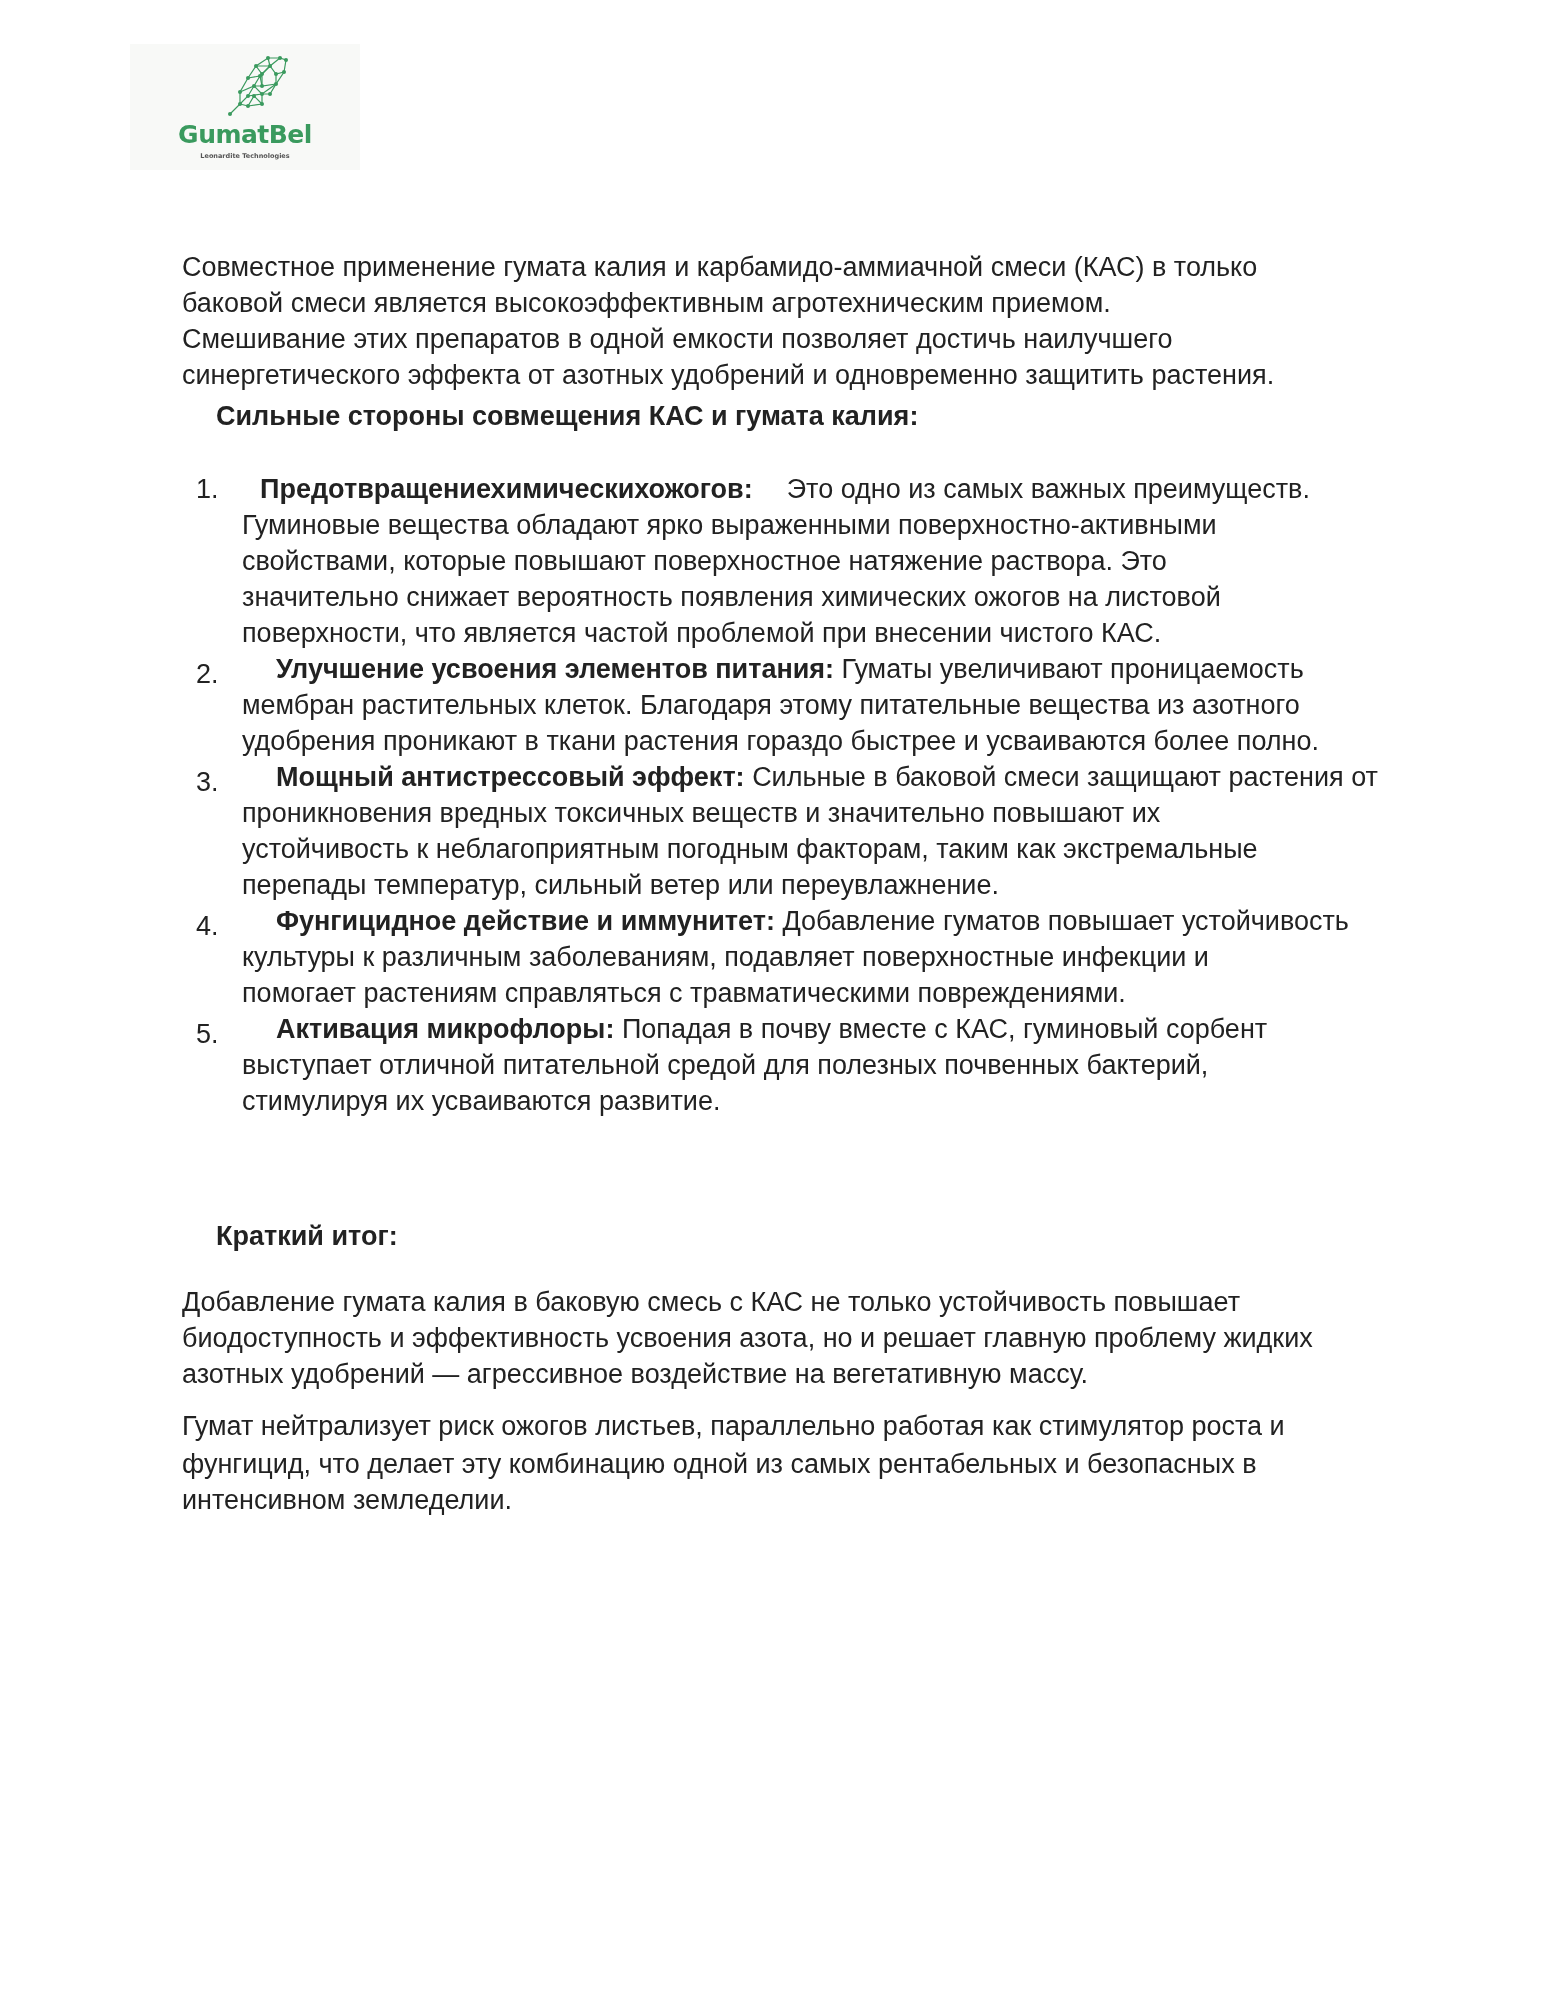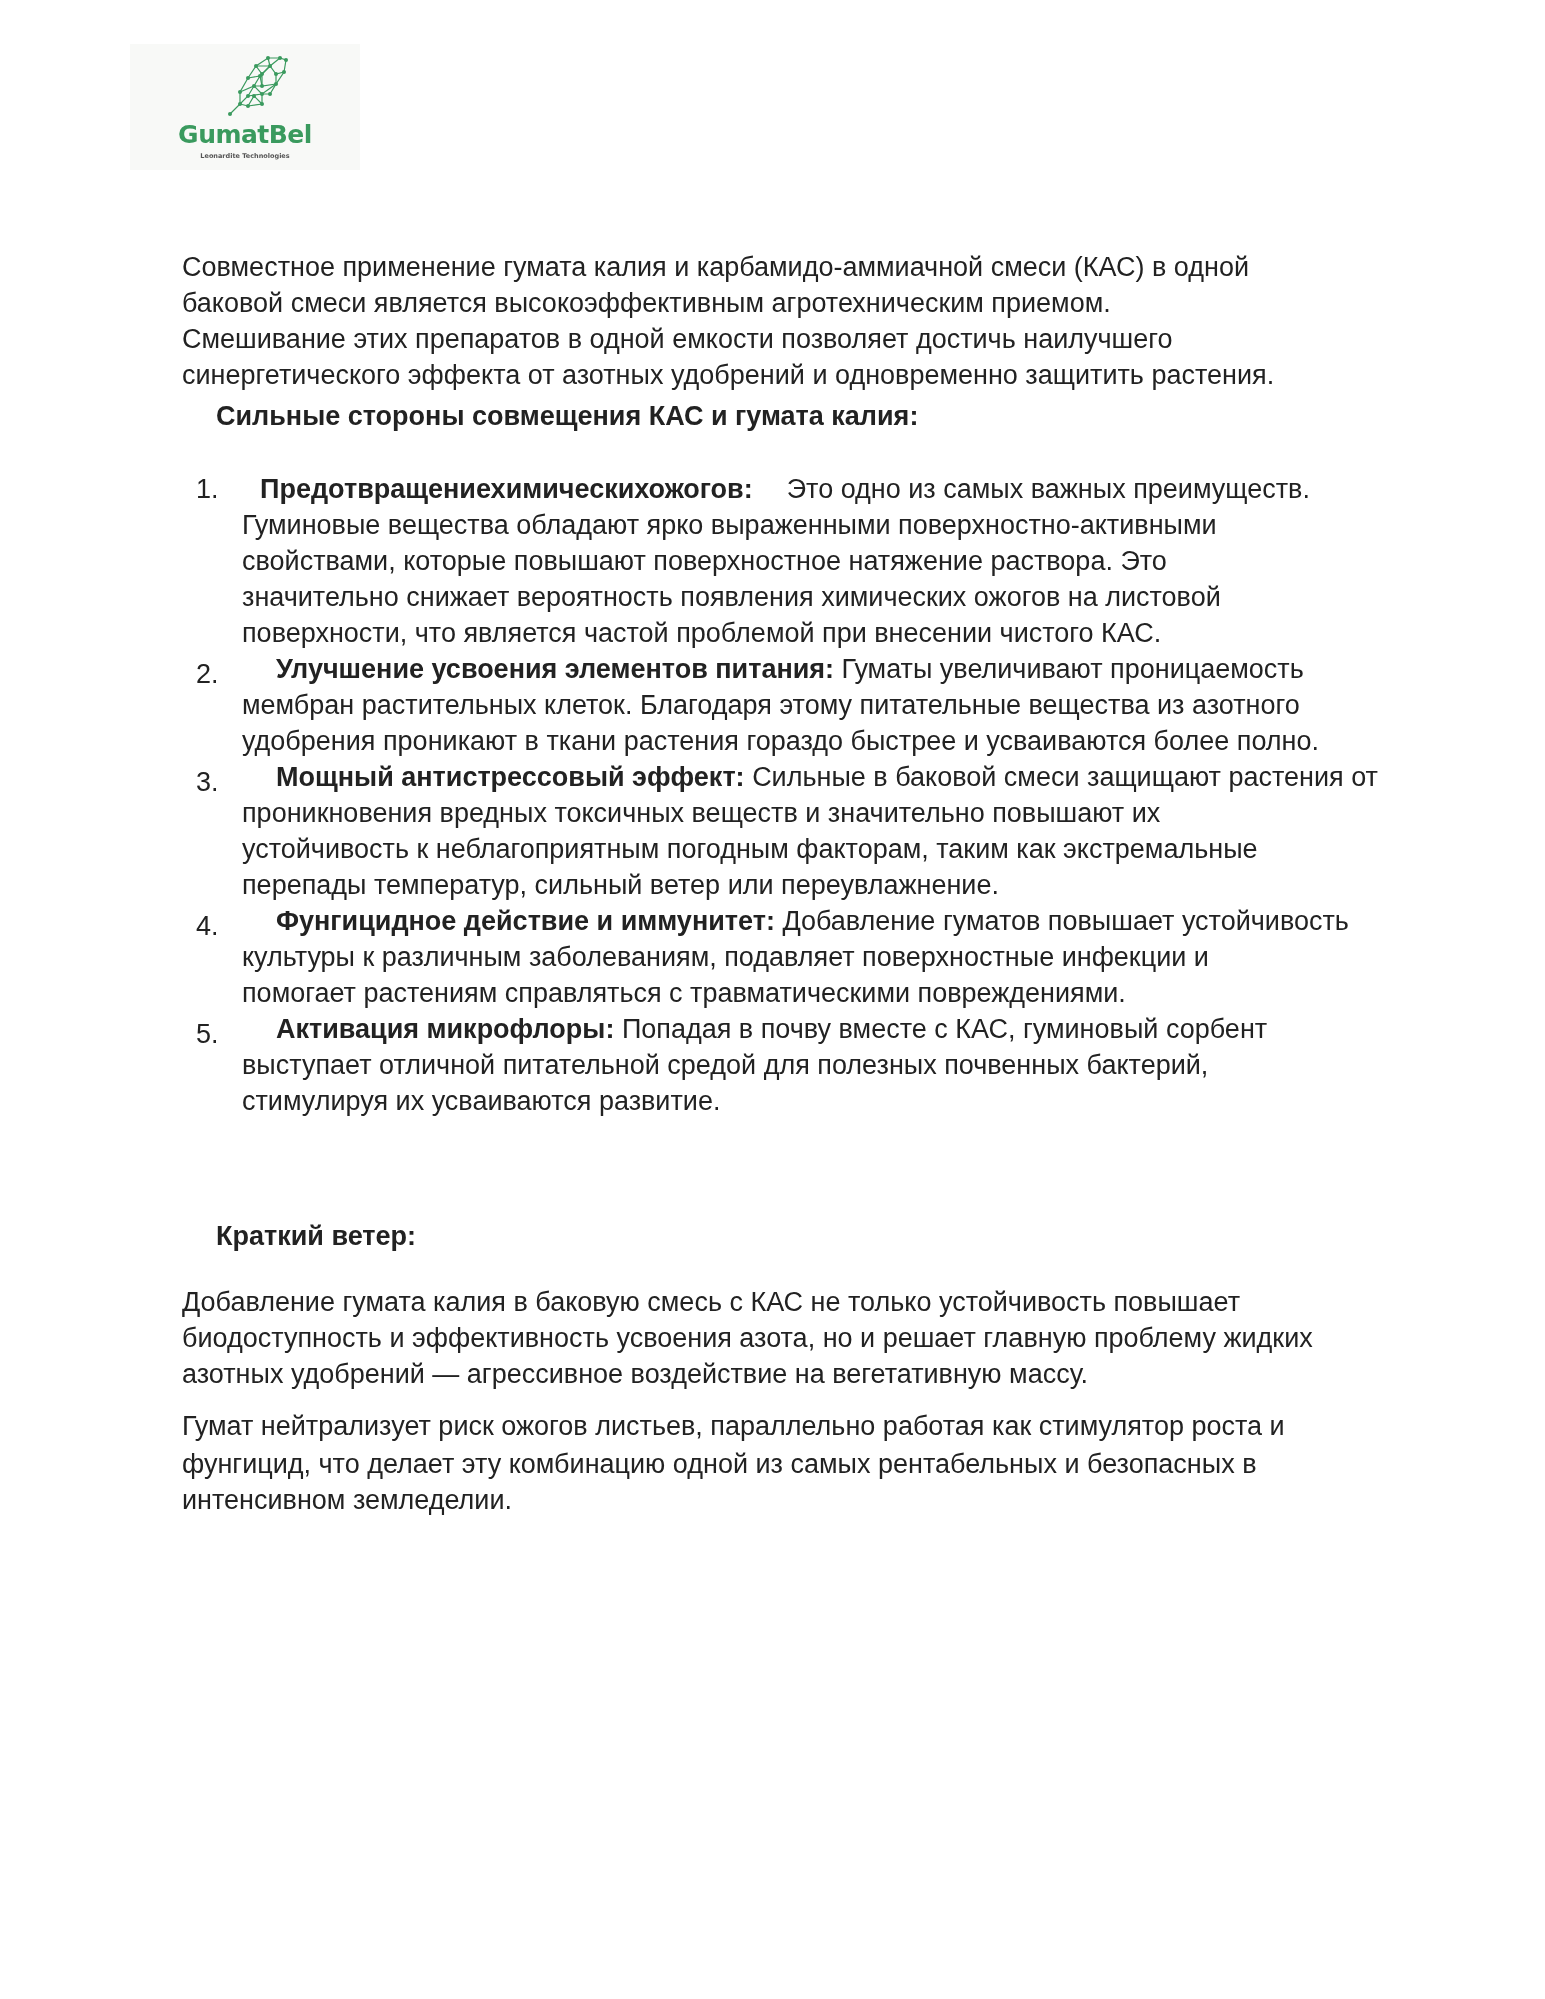--- a/index.html
+++ b/index.html
@@ -55,21 +55,21 @@
       <circle cx="132" cy="60" r="2"></circle>
         <circle cx="118" cy="62" r="2"></circle>
         <circle cx="140" cy="50" r="2"></circle>
       <circle cx="124" cy="52" r="2"></circle>
     </g>
   </svg>
   <div class="logo-name">GumatBel</div>
   <div class="logo-tag">Leonardite Technologies</div>
 </div>
 
-<div class="line" style="left:182px; top:250px;">Совместное применение гумата калия и карбамидо-аммиачной смеси (КАС) в одной</div>
+<div class="line" style="left:182px; top:250px;">Совместное применение гумата калия и карбамидо-аммиачной смеси (КАС) в только</div>
 <div class="line" style="left:182px; top:286px;">баковой смеси является высокоэффективным агротехническим приемом.</div>
 <div class="line" style="left:182px; top:322px;">Смешивание этих препаратов в одной емкости позволяет достичь наилучшего</div>
 <div class="line" style="left:182px; top:358px;">синергетического эффекта от азотных удобрений и одновременно защитить растения.</div>
 
 <div class="line b" style="left:182px; top:399px;">Сильные стороны совмещения КАС и гумата калия:</div>
 
 <div>
   <div class="line" style="left:196px; top:472px;">
     <span>1.</span>
     <span class="b">Предотвращениехимическихожогов:</span><span style="display:inline-block;width:34px;"></span><span>Это одно из самых важных преимуществ.</span>
@@ -110,21 +110,21 @@
 
 <div>
   <div class="num" style="left:196px; top:1017px;">5.</div>
   <div class="line" style="left:242px; top:1012px;">
     <span class="b">Активация микрофлоры:</span> <span>Попадая в почву вместе с КАС, гуминовый сорбент</span>
   </div>
   <div class="line" style="left:242px; top:1048px;">выступает отличной питательной средой для полезных почвенных бактерий,</div>
   <div class="line" style="left:242px; top:1084px;">стимулируя их усваиваются развитие.</div>
 </div>
 
-<div class="line b" style="left:182px; top:1219px;">Краткий ветер:</div>
+<div class="line b" style="left:182px; top:1219px;">Краткий итог:</div>
 
 <div>
   <div class="line" style="left:182px; top:1285px;">Добавление гумата калия в баковую смесь с КАС не только устойчивость повышает</div>
   <div class="line" style="left:182px; top:1321px;">биодоступность и эффективность усвоения азота, но и решает главную проблему жидких</div>
   <div class="line" style="left:182px; top:1357px;">азотных удобрений — агрессивное воздействие на вегетативную массу.</div>
 </div>
 
 <div>
   <div class="line" style="left:182px; top:1409px;">Гумат нейтрализует риск ожогов листьев, параллельно работая как стимулятор роста и</div>
   <div class="line" style="left:182px; top:1447px;">фунгицид, что делает эту комбинацию одной из самых рентабельных и безопасных в</div>

